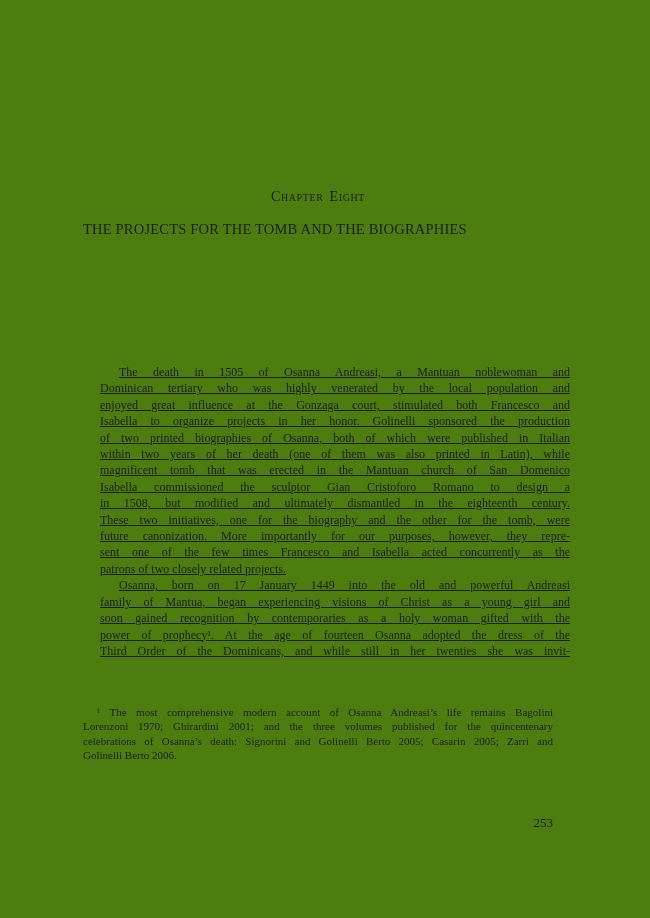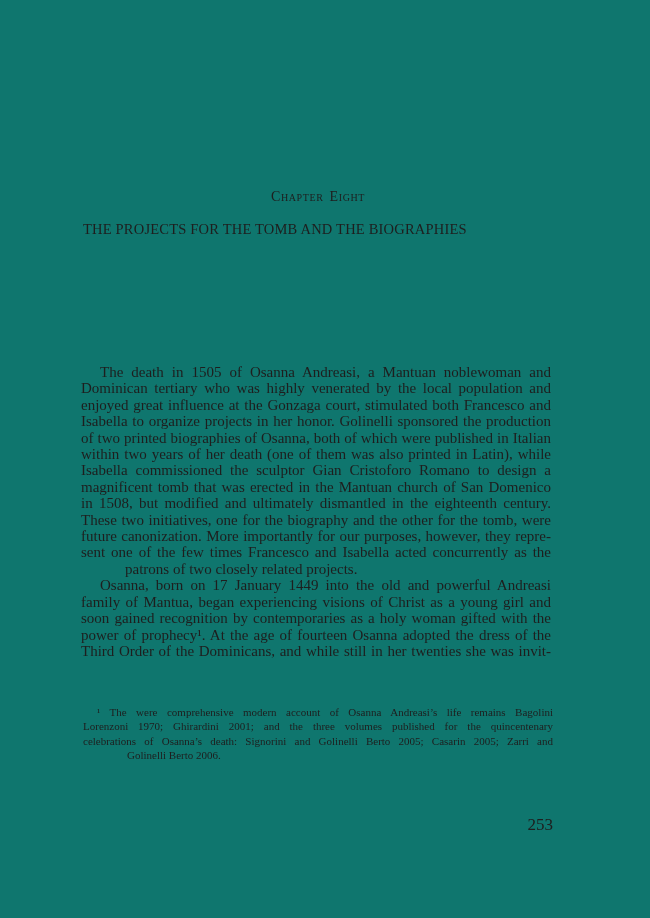--- a/index.html
+++ b/index.html
@@ -4,21 +4,21 @@
 <style>
   html, body {
     margin: 0;
     padding: 0;
     background: #ffffff;
   }
   .page {
     position: relative;
     width: 650px;
     height: 918px;
-    background: #0f766e;
+    background: #4d7c0f;
     font-family: "Liberation Serif", serif;
     color: #1e1e1e;
     overflow: hidden;
   }
   .chapter-heading {
     position: absolute;
     top: 189px;
     left: 83px;
     width: 470px;
     text-align: center;
@@ -33,33 +33,33 @@
     left: 83px;
     width: 470px;
     text-align: left;
     font-size: 14.5px;
     line-height: 19px;
     letter-spacing: 0.2px;
   }
   .body-text {
     position: absolute;
     top: 364px;
-    left: 81px;
+    left: 100px;
     width: 470px;
-    font-size: 15px;
+    font-size: 12px;
     line-height: 16.4px;
+    text-decoration: underline;
   }
   .line {
     text-align: justify;
     text-align-last: justify;
   }
   .line.no-just {
     text-align: left;
     text-align-last: left;
-    margin-left: 44px;
   }
   .line.indent {
     text-indent: 19px;
   }
   .footnote {
     position: absolute;
     top: 705px;
     left: 83px;
     width: 470px;
     font-size: 11px;
@@ -67,21 +67,21 @@
   }
   .footnote .line.indent {
     text-indent: 14px;
   }
   .page-number {
     position: absolute;
     top: 815px;
     left: 83px;
     width: 470px;
     text-align: right;
-    font-size: 17px;
+    font-size: 13px;
   }
 </style>
 </head>
 <body>
 
 <div class="page">
 
   <div class="chapter-heading">Chapter Eight</div>
 
   <div class="chapter-title">
@@ -89,39 +89,39 @@
   </div>
 
   <div class="body-text">
     <div>
       <div class="line indent">The death in 1505 of Osanna Andreasi, a Mantuan noblewoman and</div>
       <div class="line">Dominican tertiary who was highly venerated by the local population and</div>
       <div class="line">enjoyed great influence at the Gonzaga court, stimulated both Francesco and</div>
       <div class="line">Isabella to organize projects in her honor. Golinelli sponsored the production</div>
       <div class="line">of two printed biographies of Osanna, both of which were published in Italian</div>
       <div class="line">within two years of her death (one of them was also printed in Latin), while</div>
+      <div class="line">magnificent tomb that was erected in the Mantuan church of San Domenico</div>
       <div class="line">Isabella commissioned the sculptor Gian Cristoforo Romano to design a</div>
-      <div class="line">magnificent tomb that was erected in the Mantuan church of San Domenico</div>
       <div class="line">in 1508, but modified and ultimately dismantled in the eighteenth century.</div>
       <div class="line">These two initiatives, one for the biography and the other for the tomb, were</div>
       <div class="line">future canonization. More importantly for our purposes, however, they repre-</div>
       <div class="line">sent one of the few times Francesco and Isabella acted concurrently as the</div>
       <div class="line no-just">patrons of two closely related projects.</div>
     </div>
     <div>
       <div class="line indent">Osanna, born on 17 January 1449 into the old and powerful Andreasi</div>
       <div class="line">family of Mantua, began experiencing visions of Christ as a young girl and</div>
       <div class="line">soon gained recognition by contemporaries as a holy woman gifted with the</div>
       <div class="line">power of prophecy¹. At the age of fourteen Osanna adopted the dress of the</div>
       <div class="line">Third Order of the Dominicans, and while still in her twenties she was invit-</div>
     </div>
   </div>
 
   <div class="footnote">
-    <div class="line indent">¹ The were comprehensive modern account of Osanna Andreasi’s life remains Bagolini</div>
+    <div class="line indent">¹ The most comprehensive modern account of Osanna Andreasi’s life remains Bagolini</div>
     <div class="line">Lorenzoni 1970; Ghirardini 2001; and the three volumes published for the quincentenary</div>
     <div class="line">celebrations of Osanna’s death: Signorini and Golinelli Berto 2005; Casarin 2005; Zarri and</div>
     <div class="line no-just">Golinelli Berto 2006.</div>
   </div>
 
   <div class="page-number">253</div>
 
 </div>
 
 </body></html>

